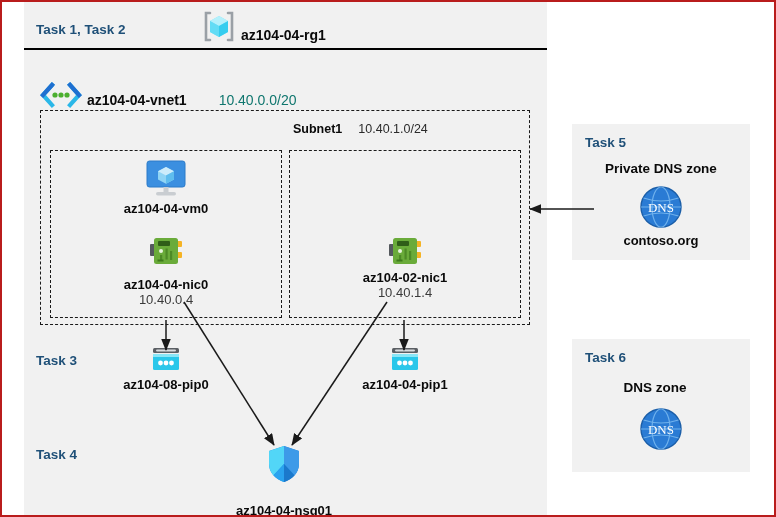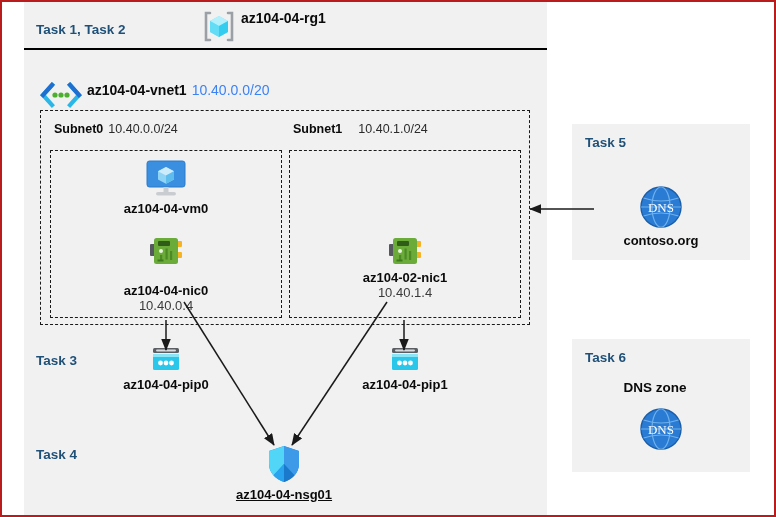--- a/index.html
+++ b/index.html
@@ -75,43 +75,44 @@
   }
   .hdr-name {
     font-weight: bold;
     font-size: 14px;
     color: #0a0a0a;
     white-space: nowrap;
   }
   .hdr-cidr {
     font-weight: normal;
     font-size: 14px;
-    color: #3b82f6;
-    white-space: nowrap;
+    color: #0f766e;
+    white-space: nowrap;
+    margin-left: 27px;
   }
   .subnet-title {
     font-weight: bold;
     font-size: 12.5px;
     color: #0a0a0a;
     white-space: nowrap;
   }
   .subnet-cidr {
     font-weight: normal;
     font-size: 12.5px;
     color: #2b2b2b;
     white-space: nowrap;
   }
   .zone-title {
     font-weight: bold;
     font-size: 13.5px;
     color: #0a0a0a;
     white-space: nowrap;
     text-align: center;
   }
-  .inline-row { display: flex; align-items: flex-start; gap: 5px; }
+  .inline-row { display: flex; align-items: flex-end; gap: 5px; }
 
   
   .icon { display: block; }
   .centerbox { display: flex; flex-direction: column; align-items: center; }
 
   svg { display: block; overflow: visible; }
   .arrow-layer { left: 0; top: 0; width: 776px; height: 517px; pointer-events: none; }
 </style>
 </head>
 <body>
@@ -152,24 +153,20 @@
         <circle cx="21" cy="13" r="2.6" fill="#4caf2f"></circle>
         <circle cx="27" cy="13" r="2.6" fill="#4caf2f"></circle>
       </svg>
     </span>
     <span class="hdr-name">az104-04-vnet1</span>
     <span class="hdr-cidr">10.40.0.0/20</span>
   </div>
 
   <div class="abs subnets-outer"></div>
 
-  <div class="abs inline-row" style="left:52px; top:120px;">
-    <span class="subnet-title">Subnet0</span>
-    <span class="subnet-cidr">10.40.0.0/24</span>
-  </div>
   <div class="abs subnet-inner subnet0-inner"></div>
 
   <div class="abs centerbox" style="left:104px; top:158px; width:120px;">
     <span class="icon">
       <svg width="44" height="38" viewBox="0 0 44 38">
         <rect x="3" y="1" width="38" height="26" rx="2.5" fill="#3b8fe0"></rect>
         <rect x="3" y="1" width="38" height="26" rx="2.5" fill="none" stroke="#2c7bc8" stroke-width="1"></rect>
         <path d="M22 7 L30 11.3 L30 19.5 L22 23.8 L14 19.5 L14 11.3 Z" fill="#8fd4f5"></path>
         <path d="M22 7 L30 11.3 L22 15.6 L14 11.3 Z" fill="#cdecfb"></path>
         <path d="M22 15.6 L30 11.3 L30 19.5 L22 23.8 Z" fill="#5fbdee"></path>
@@ -188,21 +185,21 @@
         <rect x="29" y="17" width="5" height="6" rx="1" fill="#f5b324"></rect>
         <rect x="6" y="3" width="24" height="26" rx="2.5" fill="#6aab3a"></rect>
         <rect x="10" y="6" width="12" height="5" rx="1" fill="#2f5d18"></rect>
         <circle cx="13" cy="16" r="2" fill="#e8f5dd"></circle>
         <rect x="17.5" y="13.5" width="2.2" height="11" fill="#4d8a26"></rect>
         <rect x="12" y="20" width="2.2" height="6" fill="#4d8a26"></rect>
         <rect x="22" y="16" width="2.2" height="9" fill="#4d8a26"></rect>
         <rect x="9.5" y="24.5" width="6" height="2" fill="#3e7a1c"></rect>
       </svg>
     </span>
-    <span class="res-name" style="margin-top:16px;">az104-04-nic0</span>
+    <span class="res-name" style="margin-top:10px;">az104-04-nic0</span>
     <span class="res-sub">10.40.0.4</span>
   </div>
 
   <div class="abs inline-row" style="left:291px; top:120px;gap:16px;">
     <span class="subnet-title">Subnet1</span>
     <span class="subnet-cidr">10.40.1.0/24</span>
   </div>
   <div class="abs subnet-inner subnet1-inner"></div>
 
 
@@ -235,21 +232,21 @@
       <svg width="34" height="28" viewBox="0 0 34 28">
         <rect x="4" y="2" width="26" height="5" rx="1.5" fill="#5a5e63"></rect>
         <rect x="7" y="3.4" width="20" height="2.2" rx="1.1" fill="#d8dadd"></rect>
         <rect x="4" y="8" width="26" height="16" rx="1.5" fill="#2ac7ea"></rect>
         <rect x="4" y="8" width="26" height="3" fill="#8ae6f7"></rect>
         <circle cx="11.5" cy="17" r="2.4" fill="#ffffff"></circle>
         <circle cx="17" cy="17" r="2.4" fill="#ffffff"></circle>
         <circle cx="22.5" cy="17" r="2.4" fill="#ffffff"></circle>
       </svg>
     </span>
-    <span class="res-name" style="margin-top:3px;">az104-04-pip0</span>
+    <span class="res-name" style="margin-top:3px;">az104-08-pip0</span>
   </div>
 
   <div class="abs centerbox" style="left:343px; top:344px; width:120px;justify-content:flex-end;">
     <span class="icon">
       <svg width="34" height="28" viewBox="0 0 34 28">
         <rect x="4" y="2" width="26" height="5" rx="1.5" fill="#5a5e63"></rect>
         <rect x="7" y="3.4" width="20" height="2.2" rx="1.1" fill="#d8dadd"></rect>
         <rect x="4" y="8" width="26" height="16" rx="1.5" fill="#2ac7ea"></rect>
         <rect x="4" y="8" width="26" height="3" fill="#8ae6f7"></rect>
         <circle cx="11.5" cy="17" r="2.4" fill="#ffffff"></circle>
@@ -268,26 +265,29 @@
   <div class="abs centerbox" style="left:222px; top:443px; width:120px;">
     <span class="icon">
       <svg width="34" height="38" viewBox="0 0 34 38">
         <path d="M17 1 L32 6 L32 19 C32 28 25 34 17 37 C9 34 2 28 2 19 L2 6 Z" fill="#1f87df"></path>
         <path d="M17 1 L32 6 L32 19 C32 23.6 30.2 27.4 27.6 30.4 L17 19 Z" fill="#3d9ae8"></path>
         <path d="M17 1 L2 6 L2 19 C2 23.6 3.8 27.4 6.4 30.4 L17 19 Z" fill="#52d6f7"></path>
         <path d="M17 19 L27.6 30.4 C24.6 33.6 20.8 35.9 17 37 Z" fill="#1b79cc"></path>
         <path d="M17 19 L6.4 30.4 C9.4 33.6 13.2 35.9 17 37 Z" fill="#2aa3ef"></path>
       </svg>
     </span>
-    <span class="res-name" style="margin-top:4px;text-decoration:underline;">az104-04-nsg01</span>
+    <span class="res-name" style="margin-top:20px;">az104-04-nsg01</span>
   </div>
 
   <div class="abs task5-panel"></div>
   <div class="abs" style="left:583px; top:131px;">
     <span class="task-label">Task 5</span>
+  </div>
+  <div class="abs" style="left:570px; top:159px; width:178px;">
+    <div class="zone-title">Private DNS zone</div>
   </div>
   <div class="abs centerbox" style="left:570px; top:182px; width:178px;">
     <span class="icon">
       <svg width="46" height="46" viewBox="0 0 46 46">
         <circle cx="23" cy="23" r="20" fill="#2a7bd4"></circle>
         <circle cx="23" cy="23" r="20" fill="none" stroke="#1b5ea8" stroke-width="1.4"></circle>
         <ellipse cx="23" cy="23" rx="9" ry="20" fill="none" stroke="#6fb1ec" stroke-width="1.2"></ellipse>
         <line x1="3" y1="23" x2="43" y2="23" stroke="#6fb1ec" stroke-width="1.2"></line>
         <path d="M5.5 14 Q23 20 40.5 14" fill="none" stroke="#6fb1ec" stroke-width="1.2"></path>
         <path d="M5.5 32 Q23 26 40.5 32" fill="none" stroke="#6fb1ec" stroke-width="1.2"></path>

